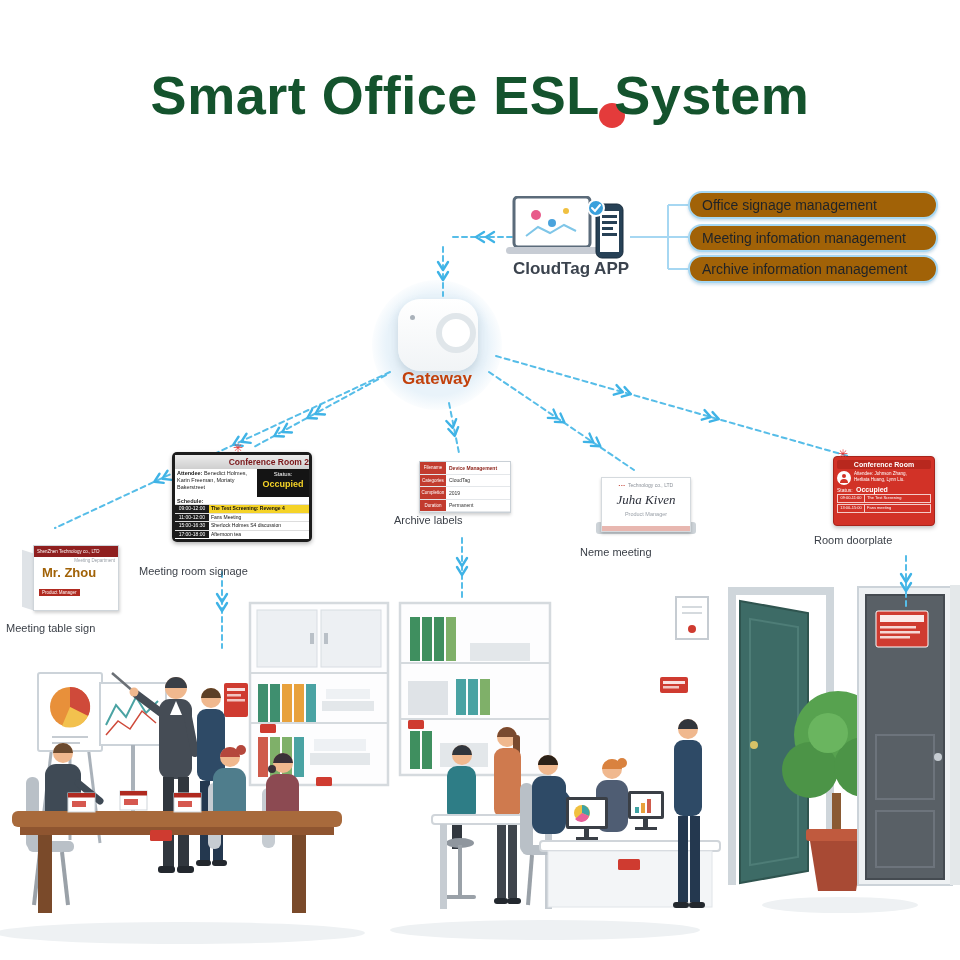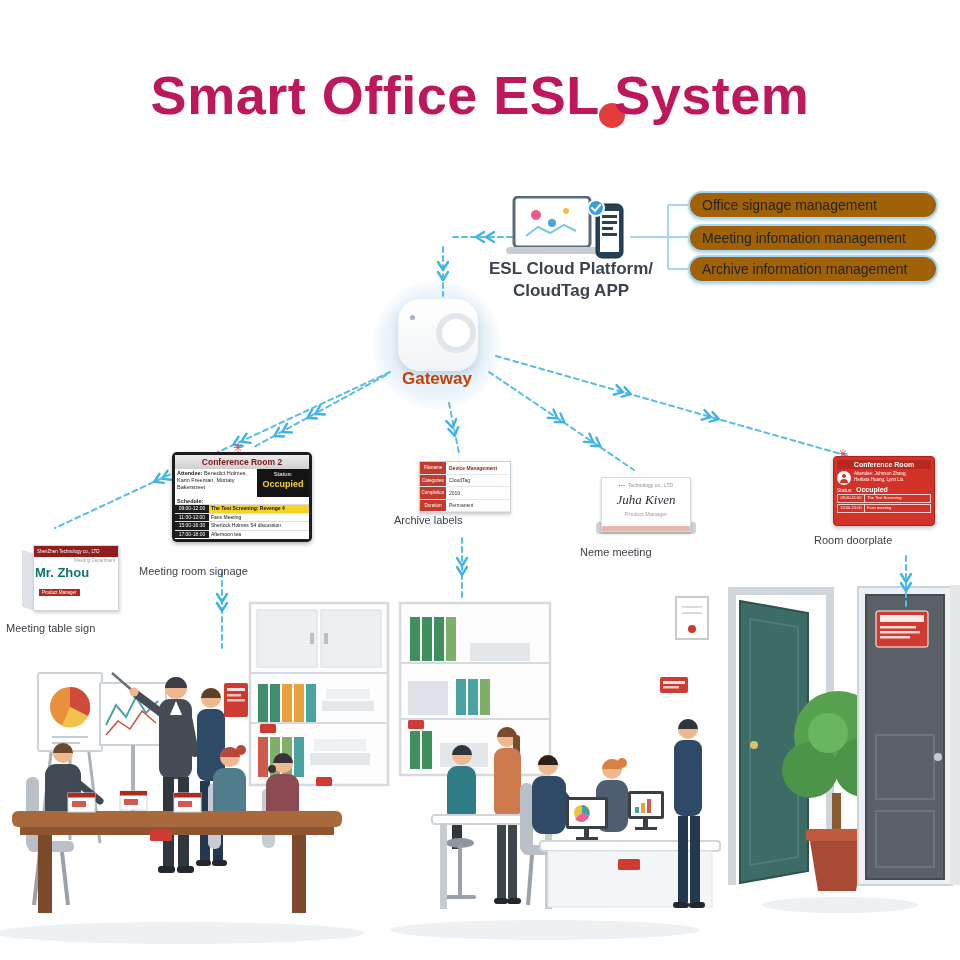--- a/index.html
+++ b/index.html
@@ -3,21 +3,21 @@
 <meta charset="utf-8">
 <style>
   html,body{margin:0;padding:0;background:#fff;}
   .canvas{position:relative;width:960px;height:960px;background:#fff;overflow:hidden;
           font-family:"Liberation Sans",sans-serif;}
 
   
   .red-dot{position:absolute;left:599px;top:103px;width:26px;height:25px;border-radius:50%;
            background:#e43b3b;z-index:0;}
   .title{position:absolute;left:0;top:64px;width:100%;text-align:center;margin:0;
-         font-size:54px;font-weight:700;color:#be185d;letter-spacing:.5px;z-index:1;}
+         font-size:54px;font-weight:700;color:#14532d;letter-spacing:.5px;z-index:1;}
 
   
   .connectors{position:absolute;left:0;top:0;z-index:2;pointer-events:none;}
 
   
   .laptop-svg{position:absolute;left:506px;top:196px;z-index:2;}
   .cloud-label{position:absolute;left:455px;top:258px;width:232px;text-align:center;
                font-weight:700;font-size:17px;color:#3b434e;line-height:1.28;z-index:2;}
 
   
@@ -48,21 +48,21 @@
   .cap-doorplate{left:814px;top:534px;width:140px;}
 
   .sparkle{position:absolute;color:#e43b3b;font-size:12px;line-height:12px;z-index:4;}
 
   
   .room-signage{position:absolute;left:172px;top:452px;width:140px;height:90px;background:#1c1c1c;
                 border-radius:5px;padding:3px;box-sizing:border-box;z-index:3;
                 box-shadow:0 2px 4px rgba(0,0,0,.3);}
   .rs-inner{background:#fff;width:100%;height:100%;display:flex;flex-direction:column;overflow:hidden;}
   .rs-header{height:14px;background:linear-gradient(#ebebeb,#cfcfcf);color:#7a1518;font-weight:700;
-             font-size:8.5px;line-height:14px;text-align:center;}
+             font-size:8.5px;line-height:14px;text-align:right;}
   .rs-mid{display:flex;height:28px;}
   .rs-att{flex:1.5;padding:1px 2px;font-size:5.5px;line-height:1.3;color:#222;text-align:left;}
   .rs-status{flex:1;background:#141414;color:#fff;font-size:6px;text-align:center;padding-top:2px;}
   .rs-status .occ{display:block;color:#f5d327;font-weight:700;font-size:9px;margin-top:2px;}
   .rs-sched{font-size:5.5px;font-weight:700;color:#222;text-align:left;padding:1px 0 0 2px;}
   .rs-row{display:flex;height:7.5px;line-height:7.5px;font-size:5px;border-top:.5px solid #ddd;}
   .rs-time{width:34px;background:#1c1c1c;color:#fff;text-align:center;}
   .rs-event{flex:1;padding-left:2px;color:#111;text-align:left;white-space:nowrap;overflow:hidden;}
   .rs-row.hl .rs-event{background:#f5d327;font-weight:700;}
 
@@ -108,21 +108,21 @@
 
   
   .table-sign{position:absolute;left:20px;top:543px;width:100px;height:72px;z-index:3;}
   .ts-side{position:absolute;left:2px;top:9px;width:14px;height:57px;background:#dfe3e7;
            transform:skewY(18deg);}
   .ts-main{position:absolute;left:13px;top:2px;width:84px;height:64px;background:#fff;
            border:1px solid #cfd5da;box-shadow:1px 2px 3px rgba(0,0,0,.18);overflow:hidden;}
   .ts-band{height:11px;background:#8f1f1f;color:#fff;font-size:4.5px;line-height:11px;
            padding-left:3px;text-align:left;}
   .ts-dept{font-size:4.5px;color:#9aa0a8;text-align:right;padding-right:3px;margin-top:1px;}
-  .ts-name{font-size:13px;font-weight:700;color:#0f766e;text-align:left;padding-left:1px;margin-top:2px;}
+  .ts-name{font-size:13px;font-weight:700;color:#a16207;text-align:left;padding-left:8px;margin-top:2px;}
   .ts-role{display:inline-block;background:#b02a20;color:#fff;font-size:4.5px;padding:1px 3px;
            margin:3px 0 0 5px;}
 
   
   .scene{position:absolute;left:0;top:585px;width:960px;height:375px;z-index:1;}
 </style>
 </head>
 <body>
 
 <div class="canvas">
@@ -469,21 +469,20 @@
       <rect x="96" y="25" width="15" height="3" fill="#274156"></rect>
       <rect x="96" y="31" width="11" height="3" fill="#274156"></rect>
       <rect x="96" y="37" width="15" height="3" fill="#274156"></rect>
     </g>
     <g>
       <circle cx="90" cy="12" r="8" fill="#3aa0dc" stroke="#fff" stroke-width="2"></circle>
       <polyline points="86,12 89,15 94,9" fill="none" stroke="#fff" stroke-width="2" stroke-linecap="round"></polyline>
     </g>
   </svg>
   <div class="cloud-label">
-    <div>ESL Cloud Platform/</div>
     <div>CloudTag APP</div>
   </div>
 
   <div class="feature f1">
     <span>Office signage management</span>
   </div>
   <div class="feature f2">
     <span>Meeting infomation management</span>
   </div>
   <div class="feature f3">

